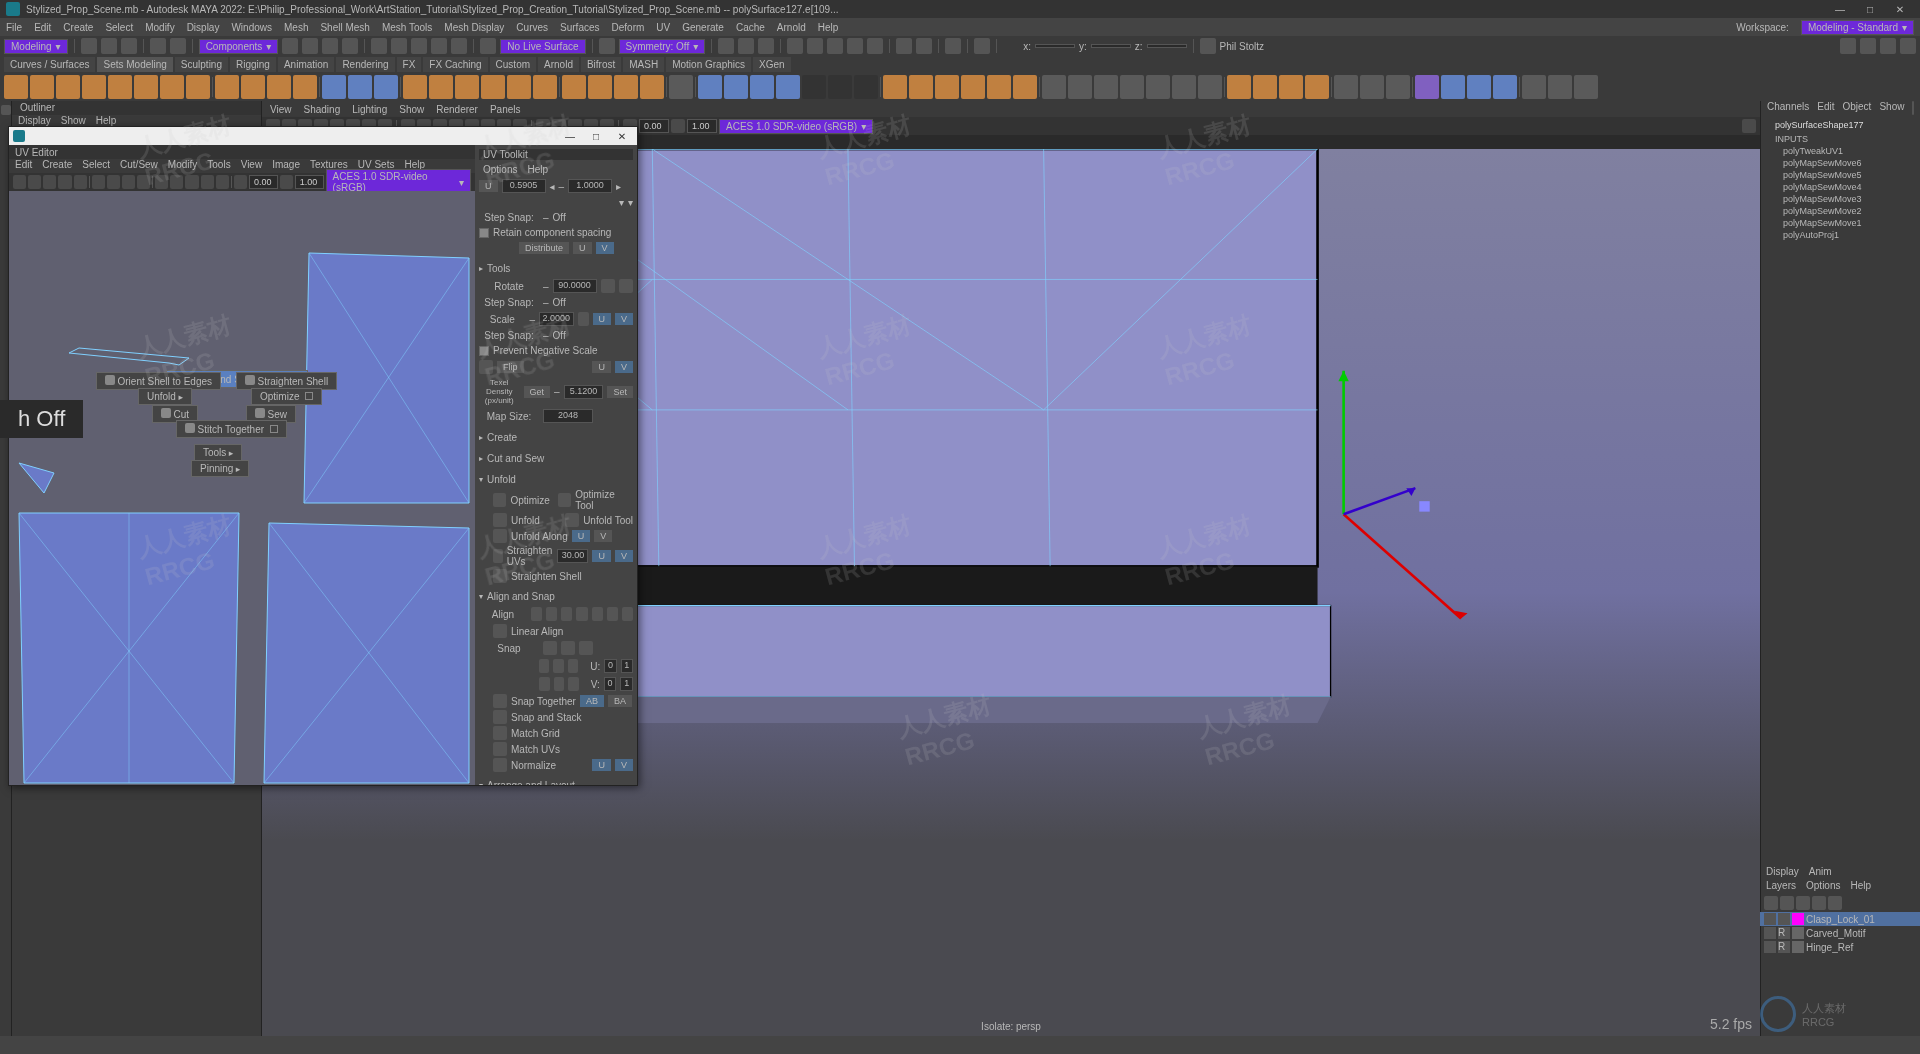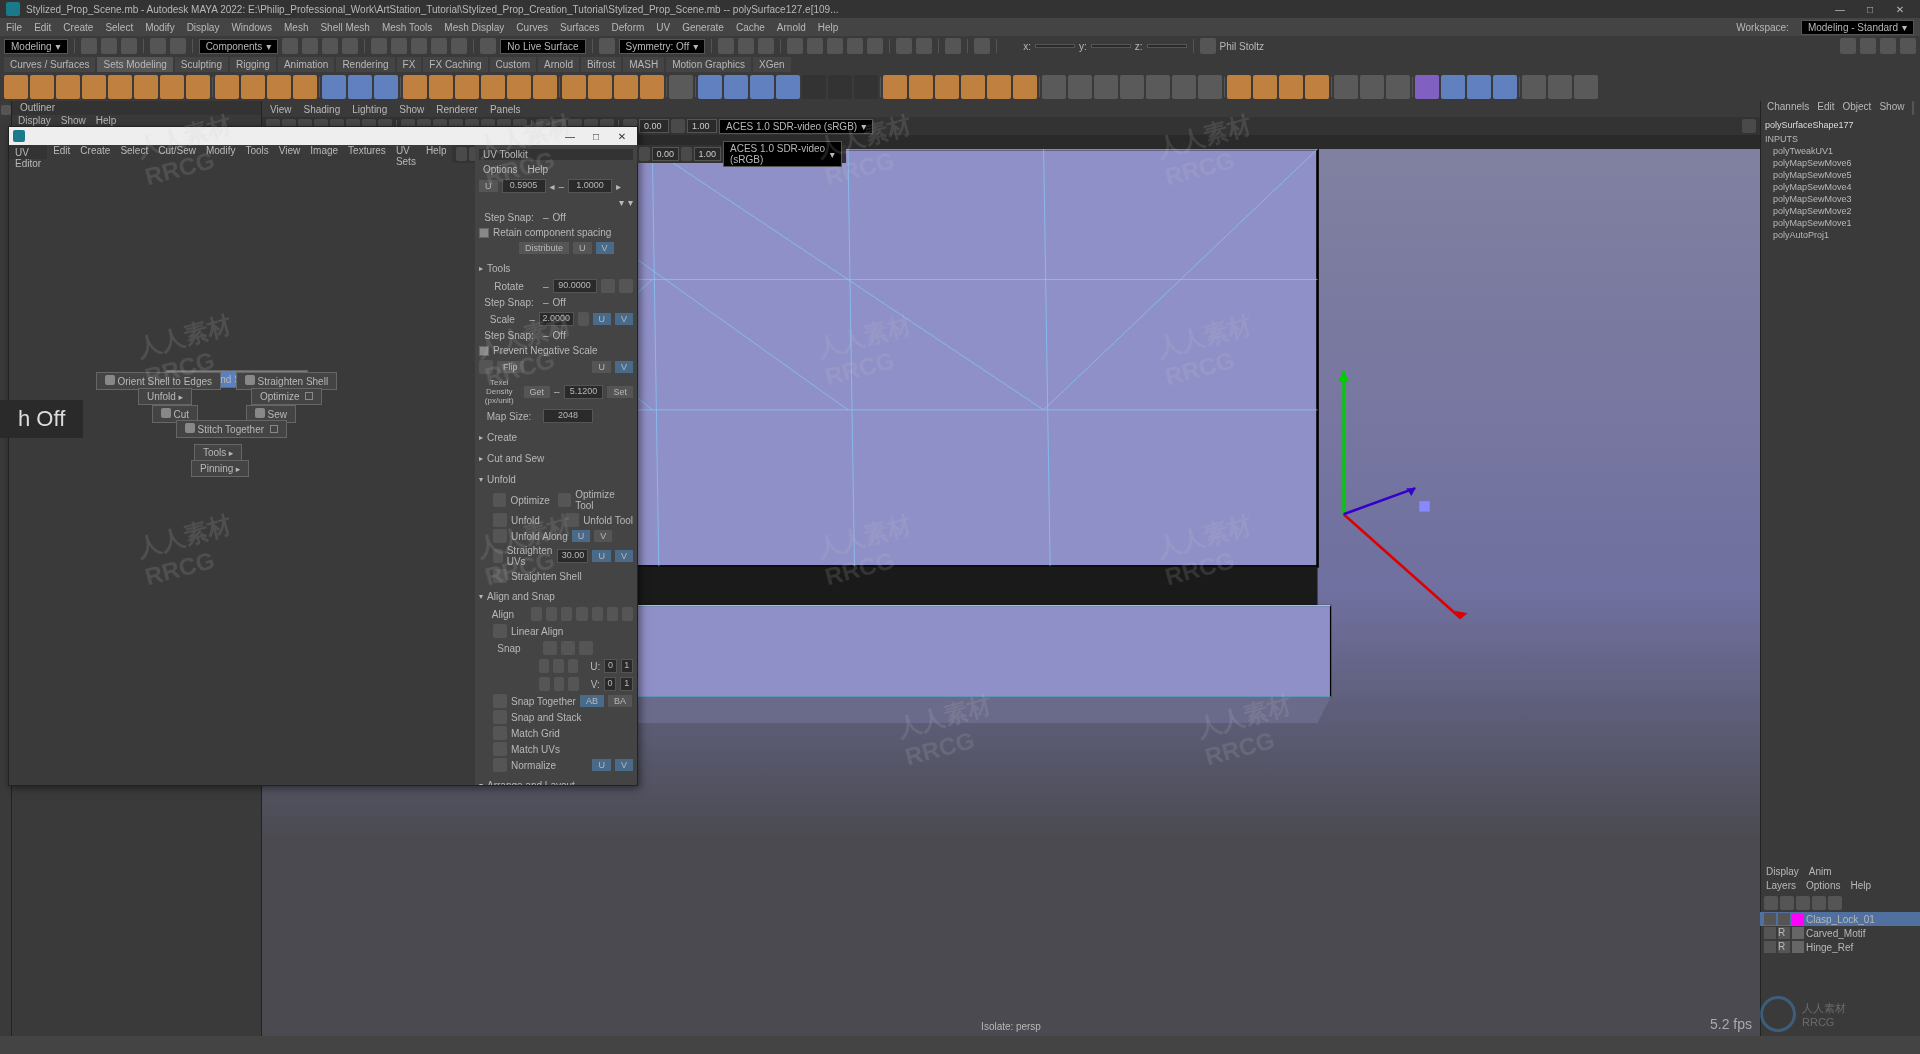--- a/index.html
+++ b/index.html
@@ -6,52 +6,52 @@
 body{background:#444;overflow:hidden;width:1920px;height:1054px;position:relative}
 .titlebar{height:18px;background:#333;display:flex;align-items:center;padding:0 6px;font-size:9px}
 .titlebar .controls{margin-left:auto;display:flex;gap:2px}
 .titlebar .controls span{width:28px;height:14px;display:flex;align-items:center;justify-content:center;cursor:pointer}
 .menubar{height:18px;background:#444;display:flex;align-items:center;gap:12px;padding:0 6px;font-size:10px}
 .menubar span{cursor:pointer}
 .toolbar{height:20px;background:#3a3a3a;display:flex;align-items:center;padding:0 4px;gap:4px}
 .toolbar .sep{width:1px;height:14px;background:#555;margin:0 2px}
 .ico{width:16px;height:16px;background:#555;border-radius:2px;display:inline-block}
 .ico.sm{width:14px;height:14px}
-.dropdown{background:#000000;border:1px solid #555;padding:1px 6px;display:flex;align-items:center;gap:4px;font-size:9px}
+.dropdown{background:#6d28d9;border:1px solid #555;padding:1px 6px;display:flex;align-items:center;gap:4px;font-size:9px}
 .shelf-tabs{height:17px;background:#3a3a3a;display:flex;align-items:center;gap:2px;padding:0 4px;font-size:9px}
 .shelf-tabs span{padding:2px 6px;background:#444;cursor:pointer}
 .shelf-tabs span.active{background:#555}
 .shelf-icons{height:28px;background:#3a3a3a;display:flex;align-items:center;gap:2px;padding:0 4px}
 .shelf-icons .ico{width:24px;height:24px;background:#5a5a5a}
 .main{display:flex;height:calc(100% - 119px)}
 .left-panel{width:12px;background:#3a3a3a;border-right:1px solid #222}
 .viewport-area{flex:1;position:relative;background:#404048}
 .vp-menu{height:16px;background:#3a3a3a;display:flex;align-items:center;gap:12px;padding:0 8px;font-size:10px}
 .vp-toolbar{height:18px;background:#333;display:flex;align-items:center;gap:2px;padding:0 4px}
 .vp-toolbar .ico{width:14px;height:14px;background:#4a4a4a}
 .vp-stats{height:14px;background:#2a2a2a;display:flex;align-items:center;gap:20px;padding:0 8px;font-size:9px}
 .viewport{position:absolute;top:48px;left:0;right:0;bottom:0;background:linear-gradient(180deg,#8080a0 0%,#7070a0 50%,#4a4a50 78%,#4a4a50 100%)}
 .right-panel{width:160px;background:#3a3a3a;border-left:1px solid #222}
 .channel-tabs{height:14px;display:flex;gap:8px;padding:0 6px;font-size:9px}
-.channel-list{padding:4px 4px}
+.channel-list{padding:4px 14px}
 .channel-list div{padding:1px 0;font-size:9px}
 .layers-panel{margin-top:6px}
 .layer-tabs{height:14px;display:flex;gap:10px;padding:0 6px;font-size:9px}
 .layer-row{display:flex;align-items:center;height:14px;gap:2px;padding:0 4px;font-size:9px}
 .layer-row .vis{width:12px;height:12px;background:#555}
 .layer-row.sel{background:#5070a0}
 
 
 .uv-window{position:absolute;top:126px;left:8px;width:630px;height:660px;background:#3a3a3a;border:1px solid #222;box-shadow:2px 2px 8px rgba(0,0,0,0.5)}
 .uv-titlebar{height:18px;background:#eee;display:flex;align-items:center;padding:0 4px}
 .uv-titlebar span{color:#333;font-size:10px}
 .uv-titlebar .controls{margin-left:auto;display:flex;gap:4px}
 .uv-titlebar .controls span{width:22px;height:14px;display:flex;align-items:center;justify-content:center;color:#333}
 .uv-panes{display:flex;height:calc(100% - 18px)}
-.uv-left{width:466px;background:#3a3a3a;display:flex;}
+.uv-left{width:466px;background:#3a3a3a;display:flex;flex-direction:column}
 .uv-header{height:14px;background:#333;padding:2px 6px;font-size:10px}
 .uv-menu{height:14px;background:#3a3a3a;display:flex;gap:10px;padding:0 6px;font-size:9px}
 .uv-tools{height:18px;background:#333;display:flex;align-items:center;gap:2px;padding:0 4px}
 .uv-tools .ico{width:14px;height:14px;background:#4a4a4a}
 .uv-canvas{flex:1;background:#606070;position:relative;overflow:hidden}
 .uv-right{flex:1;background:#444;padding:4px;overflow-y:auto}
 .uv-right::-webkit-scrollbar{width:8px}
 .uv-right::-webkit-scrollbar-thumb{background:#666}
 .uvt-header{font-size:10px;padding:0 4px;background:#333;margin-bottom:2px}
 .uvt-menu{display:flex;gap:10px;padding:2px 4px;font-size:9px}

